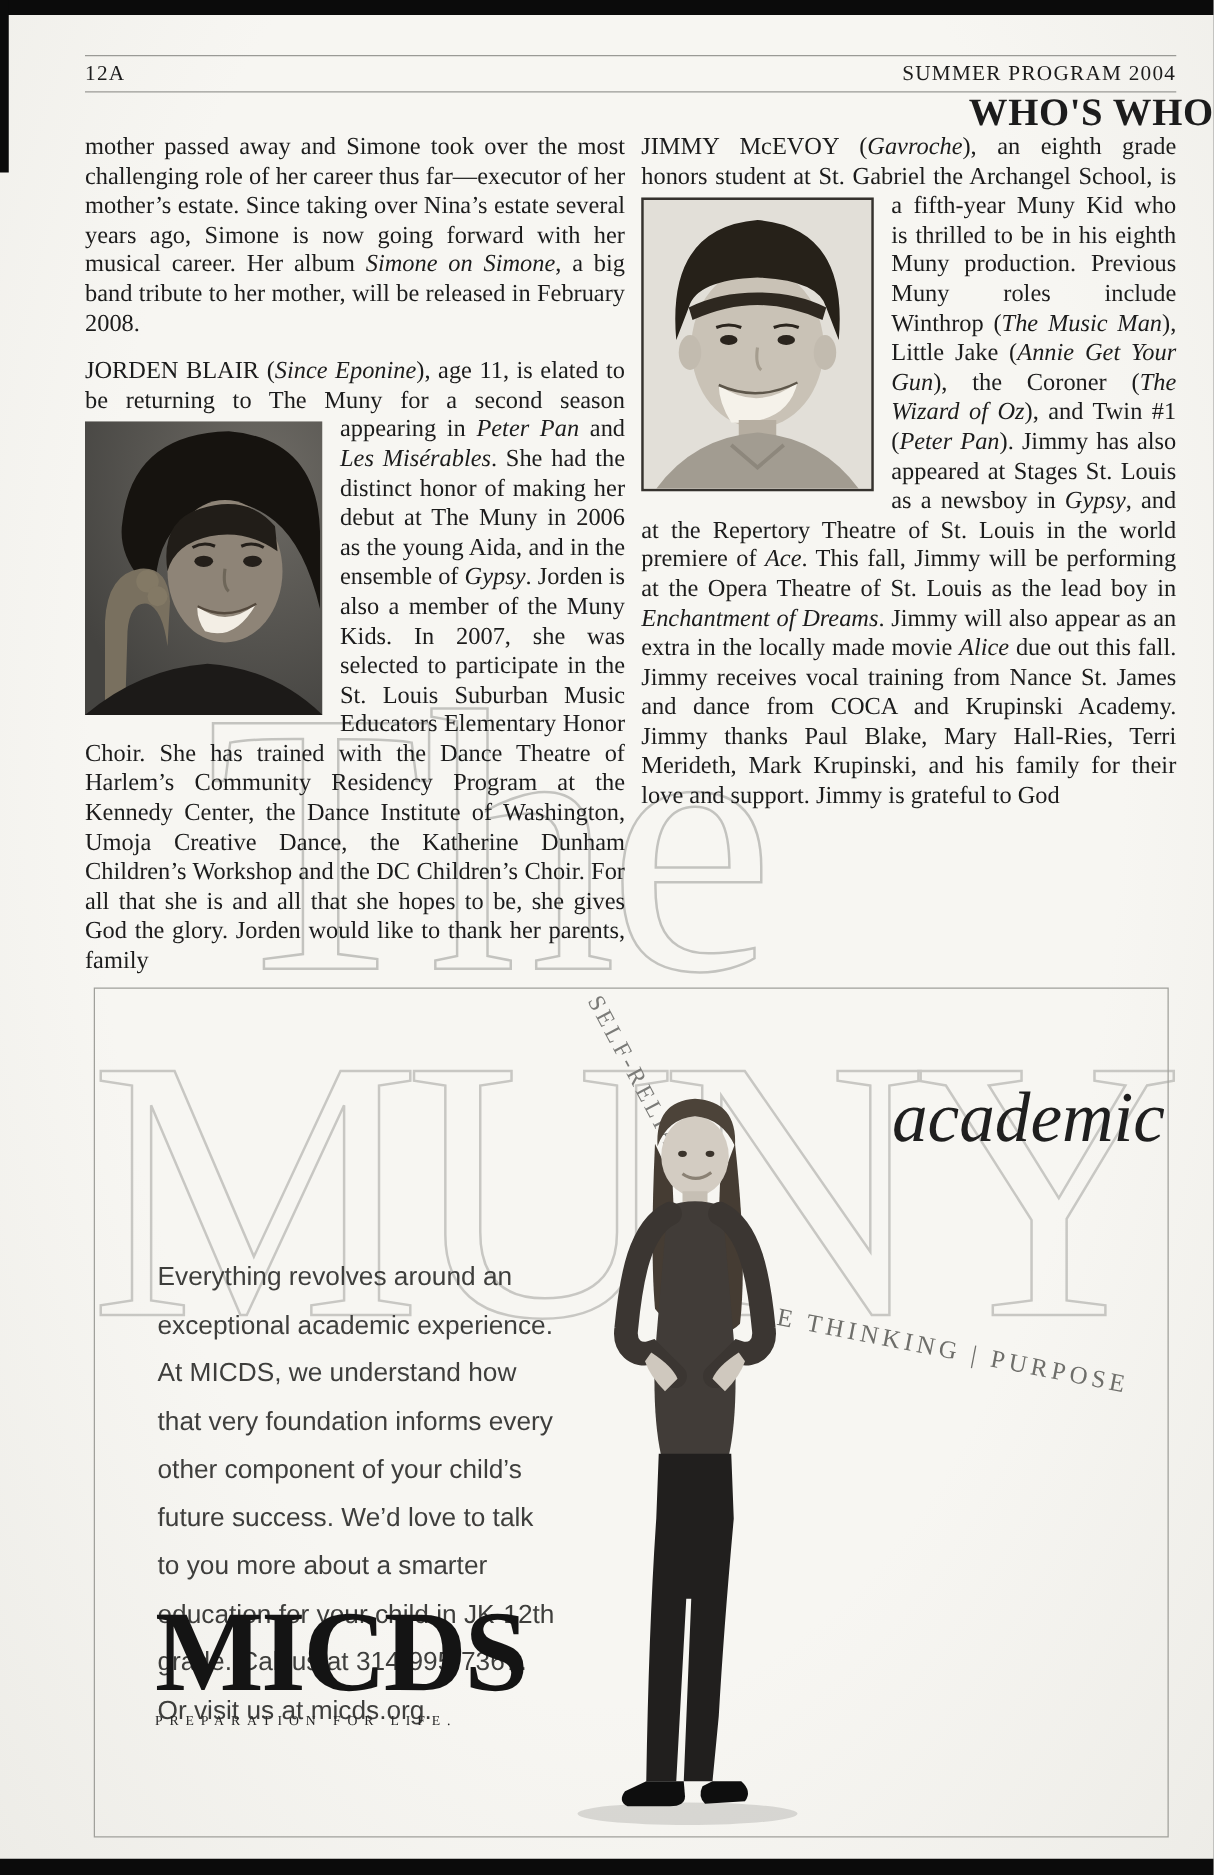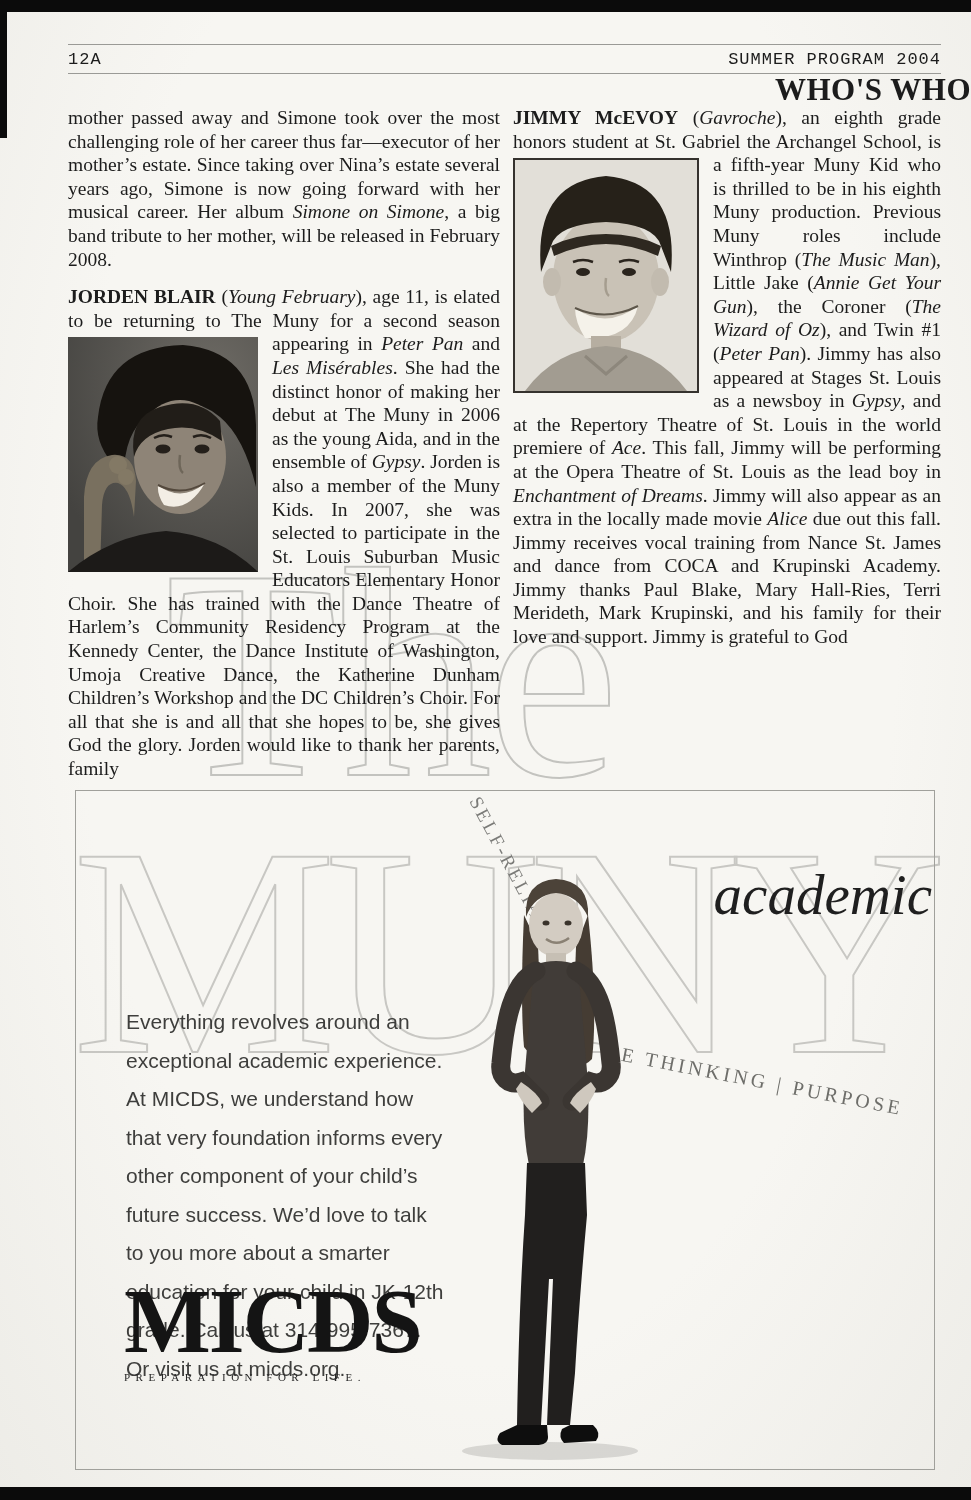--- a/index.html
+++ b/index.html
@@ -13,36 +13,36 @@
   
   .scan-bar-top{position:absolute;left:0;top:0;width:100%;height:12px;background:#0b0b0b;z-index:6;}
   .scan-bar-bottom{position:absolute;left:0;bottom:0;width:100%;height:13px;background:#0b0b0b;z-index:6;}
   .scan-bar-left{position:absolute;left:0;top:0;width:7px;height:138px;background:#0b0b0b;z-index:6;}
 
   
   .header{
     position:absolute;left:68px;top:44px;width:873px;height:28px;
     border-top:1px solid #9a9a96;border-bottom:1px solid #9a9a96;
     display:flex;justify-content:space-between;align-items:center;
-    font-size:17px;letter-spacing:1px;z-index:3;font-family:Liberation Mono, monospace;
+    font-size:17px;letter-spacing:1px;z-index:3;
   }
   .page-title{
     position:absolute;left:0;top:72px;width:100%;text-align:right;
     font-size:31px;font-weight:bold;letter-spacing:0.5px;z-index:3;
   }
 
   
   .wm-svg{position:absolute;left:0;top:0;z-index:1;pointer-events:none;}
 
   
   .col{position:absolute;top:106px;z-index:2;font-size:19.5px;line-height:23.6px;text-align:justify;}
   .col-left{left:68px;width:432px;}
   .col-right{left:513px;width:428px;}
   .col p{margin:0 0 14px 0;}
-  .col b{font-weight:bold;}
+  .col b{font-weight:normal;}
   .photo-float{float:left;margin:5px 14px 2px 0;line-height:0;}
   .photo-jimmy{border:2px solid #35322e;background:#e3e1db;}
 
   
   .ad{
     position:absolute;left:75px;top:790px;width:858px;height:678px;
     border:1px solid #a0a09b;z-index:2;
   }
   .ad-diag-top{
     position:absolute;left:408px;top:2px;
@@ -94,21 +94,21 @@
   </svg>
 
   <div class="header">
     <span>12A</span>
     <span>SUMMER PROGRAM 2004</span>
   </div>
   <div class="page-title">WHO'S WHO</div>
 
   <div class="col col-left">
     <p><span>mother passed away and Simone took over the most challenging role of her career thus far—executor of her mother’s estate. Since taking over Nina’s estate several years ago, Simone is now going forward with her musical career. Her album </span><i>Simone on Simone</i><span>, a big band tribute to her mother, will be released in February 2008.</span></p>
-    <p><b>JORDEN BLAIR</b><span> (</span><i>Young February</i><span>), age 11, is elated to be returning to The Muny for a second </span>
+    <p><b>JORDEN BLAIR</b><span> (</span><i>Since Eponine</i><span>), age 11, is elated to be returning to The Muny for a second </span>
   <span class="photo-float"><svg width="190" height="235" viewBox="0 0 190 235">
     <defs>
       <radialGradient id="jbg" cx="75%" cy="20%" r="90%">
         <stop offset="0%" stop-color="#6e6b65"></stop>
                 <stop offset="100%" stop-color="#444340"></stop>
       </radialGradient>
     </defs>
     <rect width="190" height="235" fill="url(#jbg)"></rect>
     <path d="M30,80 Q38,10 115,8 Q186,14 188,88 L188,150 Q176,100 152,80 Q118,52 80,78 Q56,96 56,138 L44,126 Q26,104 30,80 Z" fill="#16130f"></path>
     <ellipse cx="112" cy="120" rx="46" ry="57" fill="#8e8477"></ellipse>

